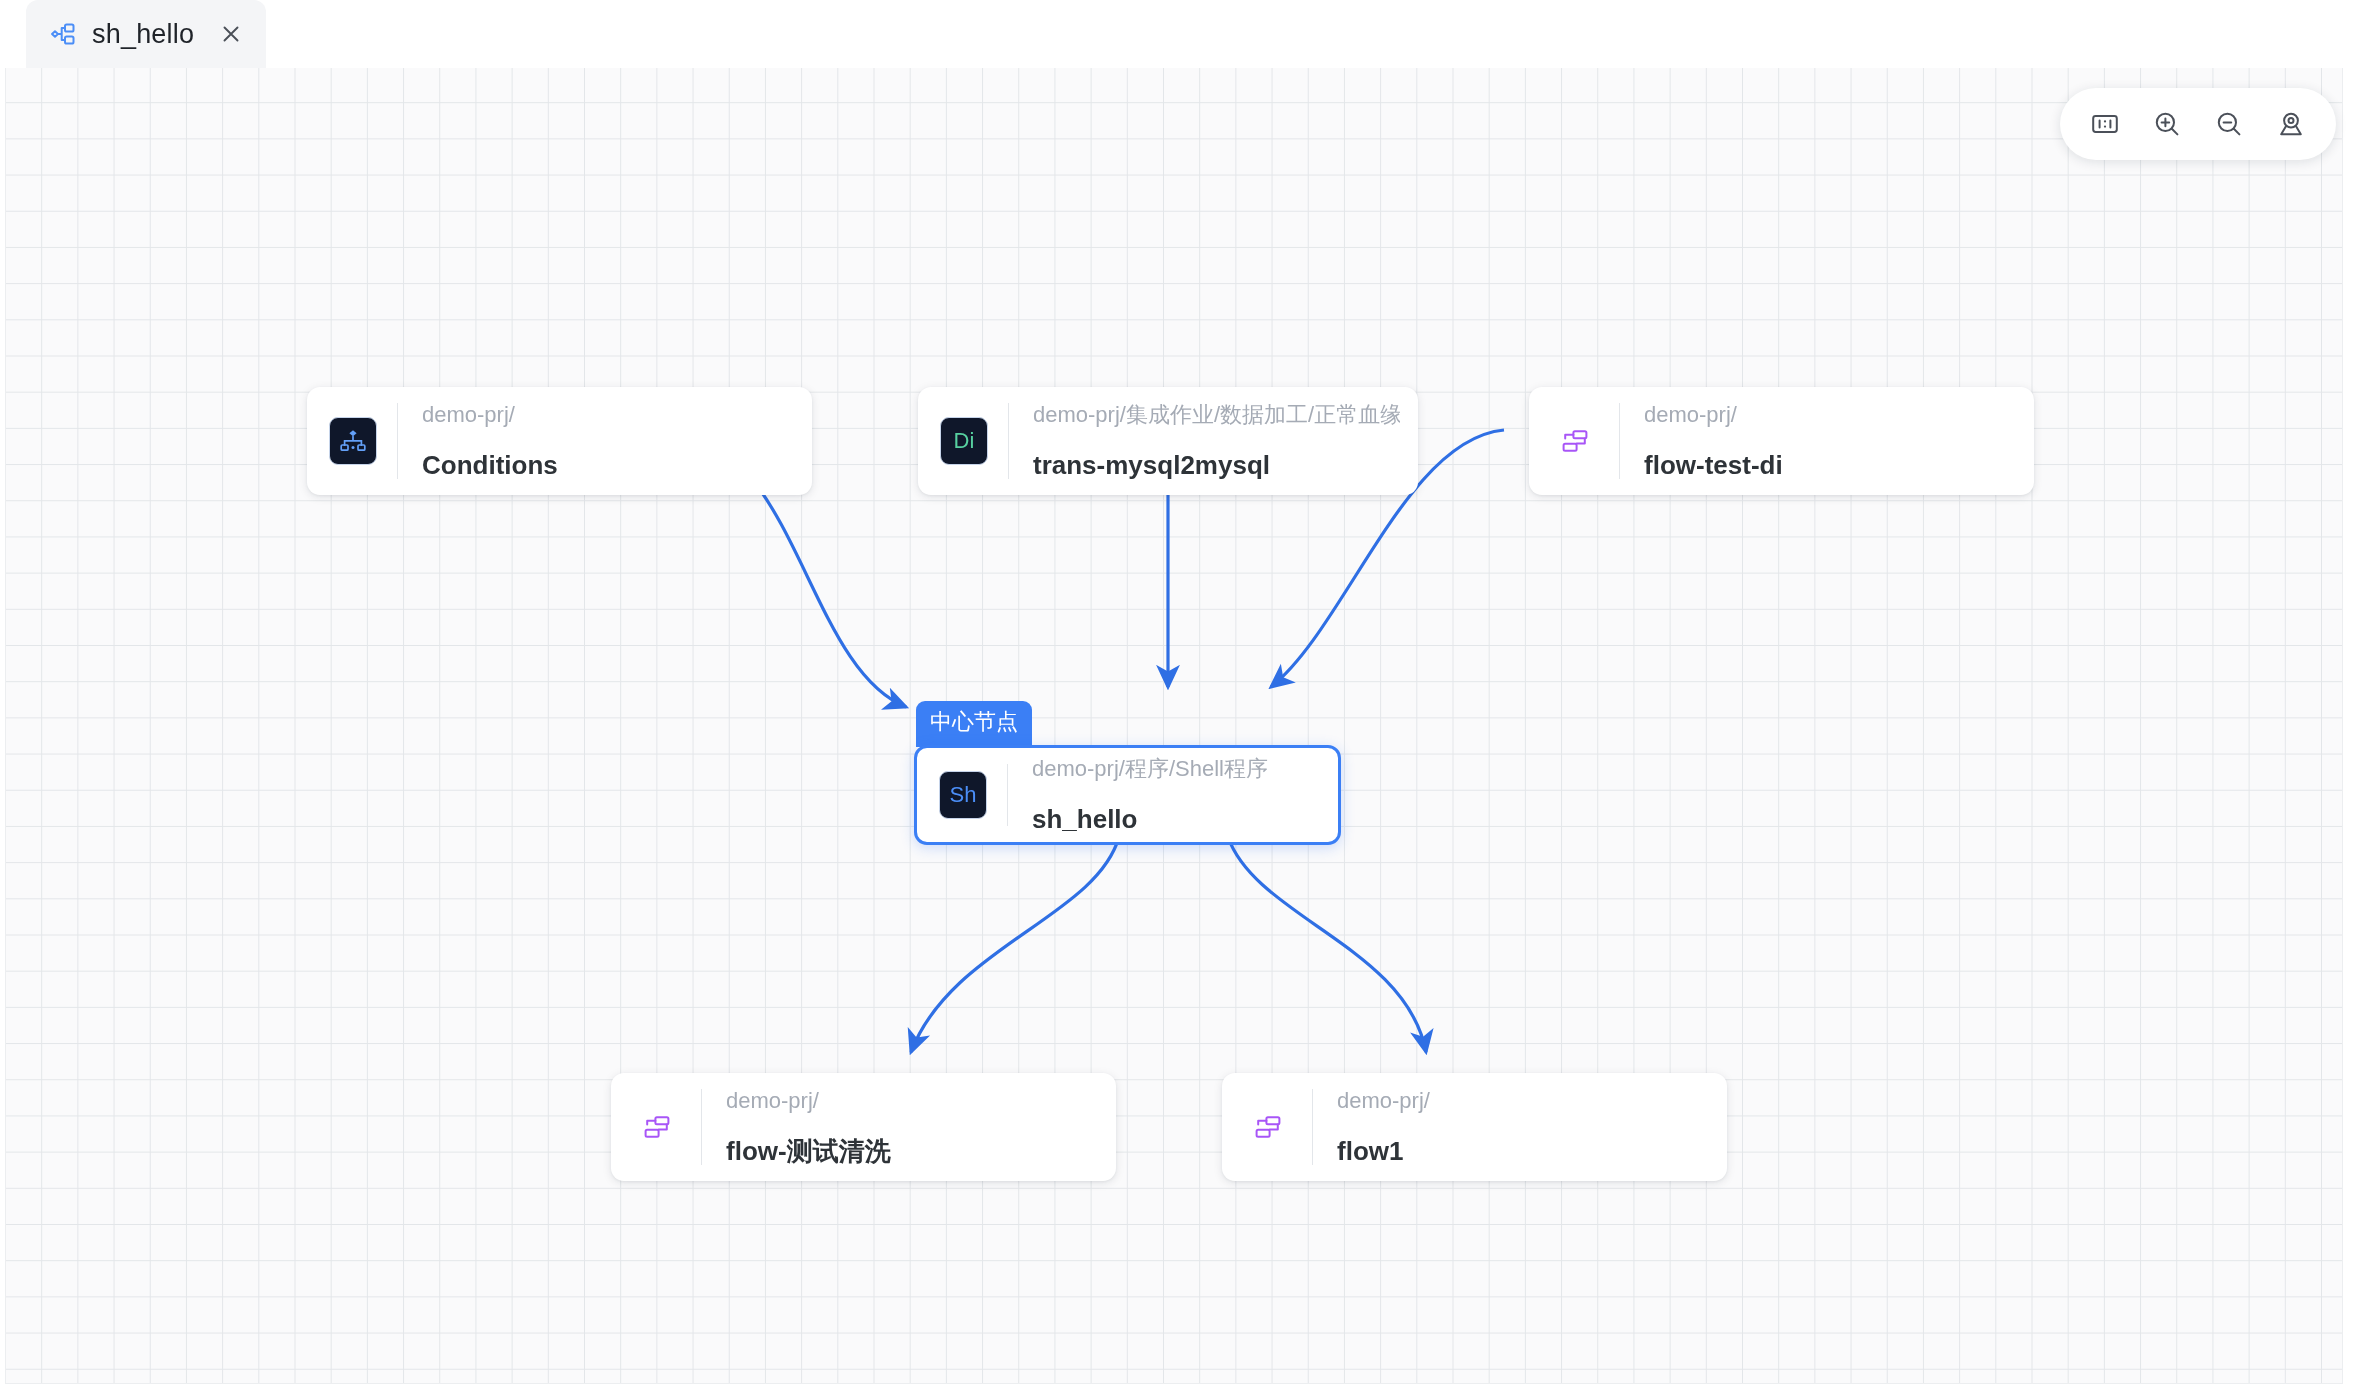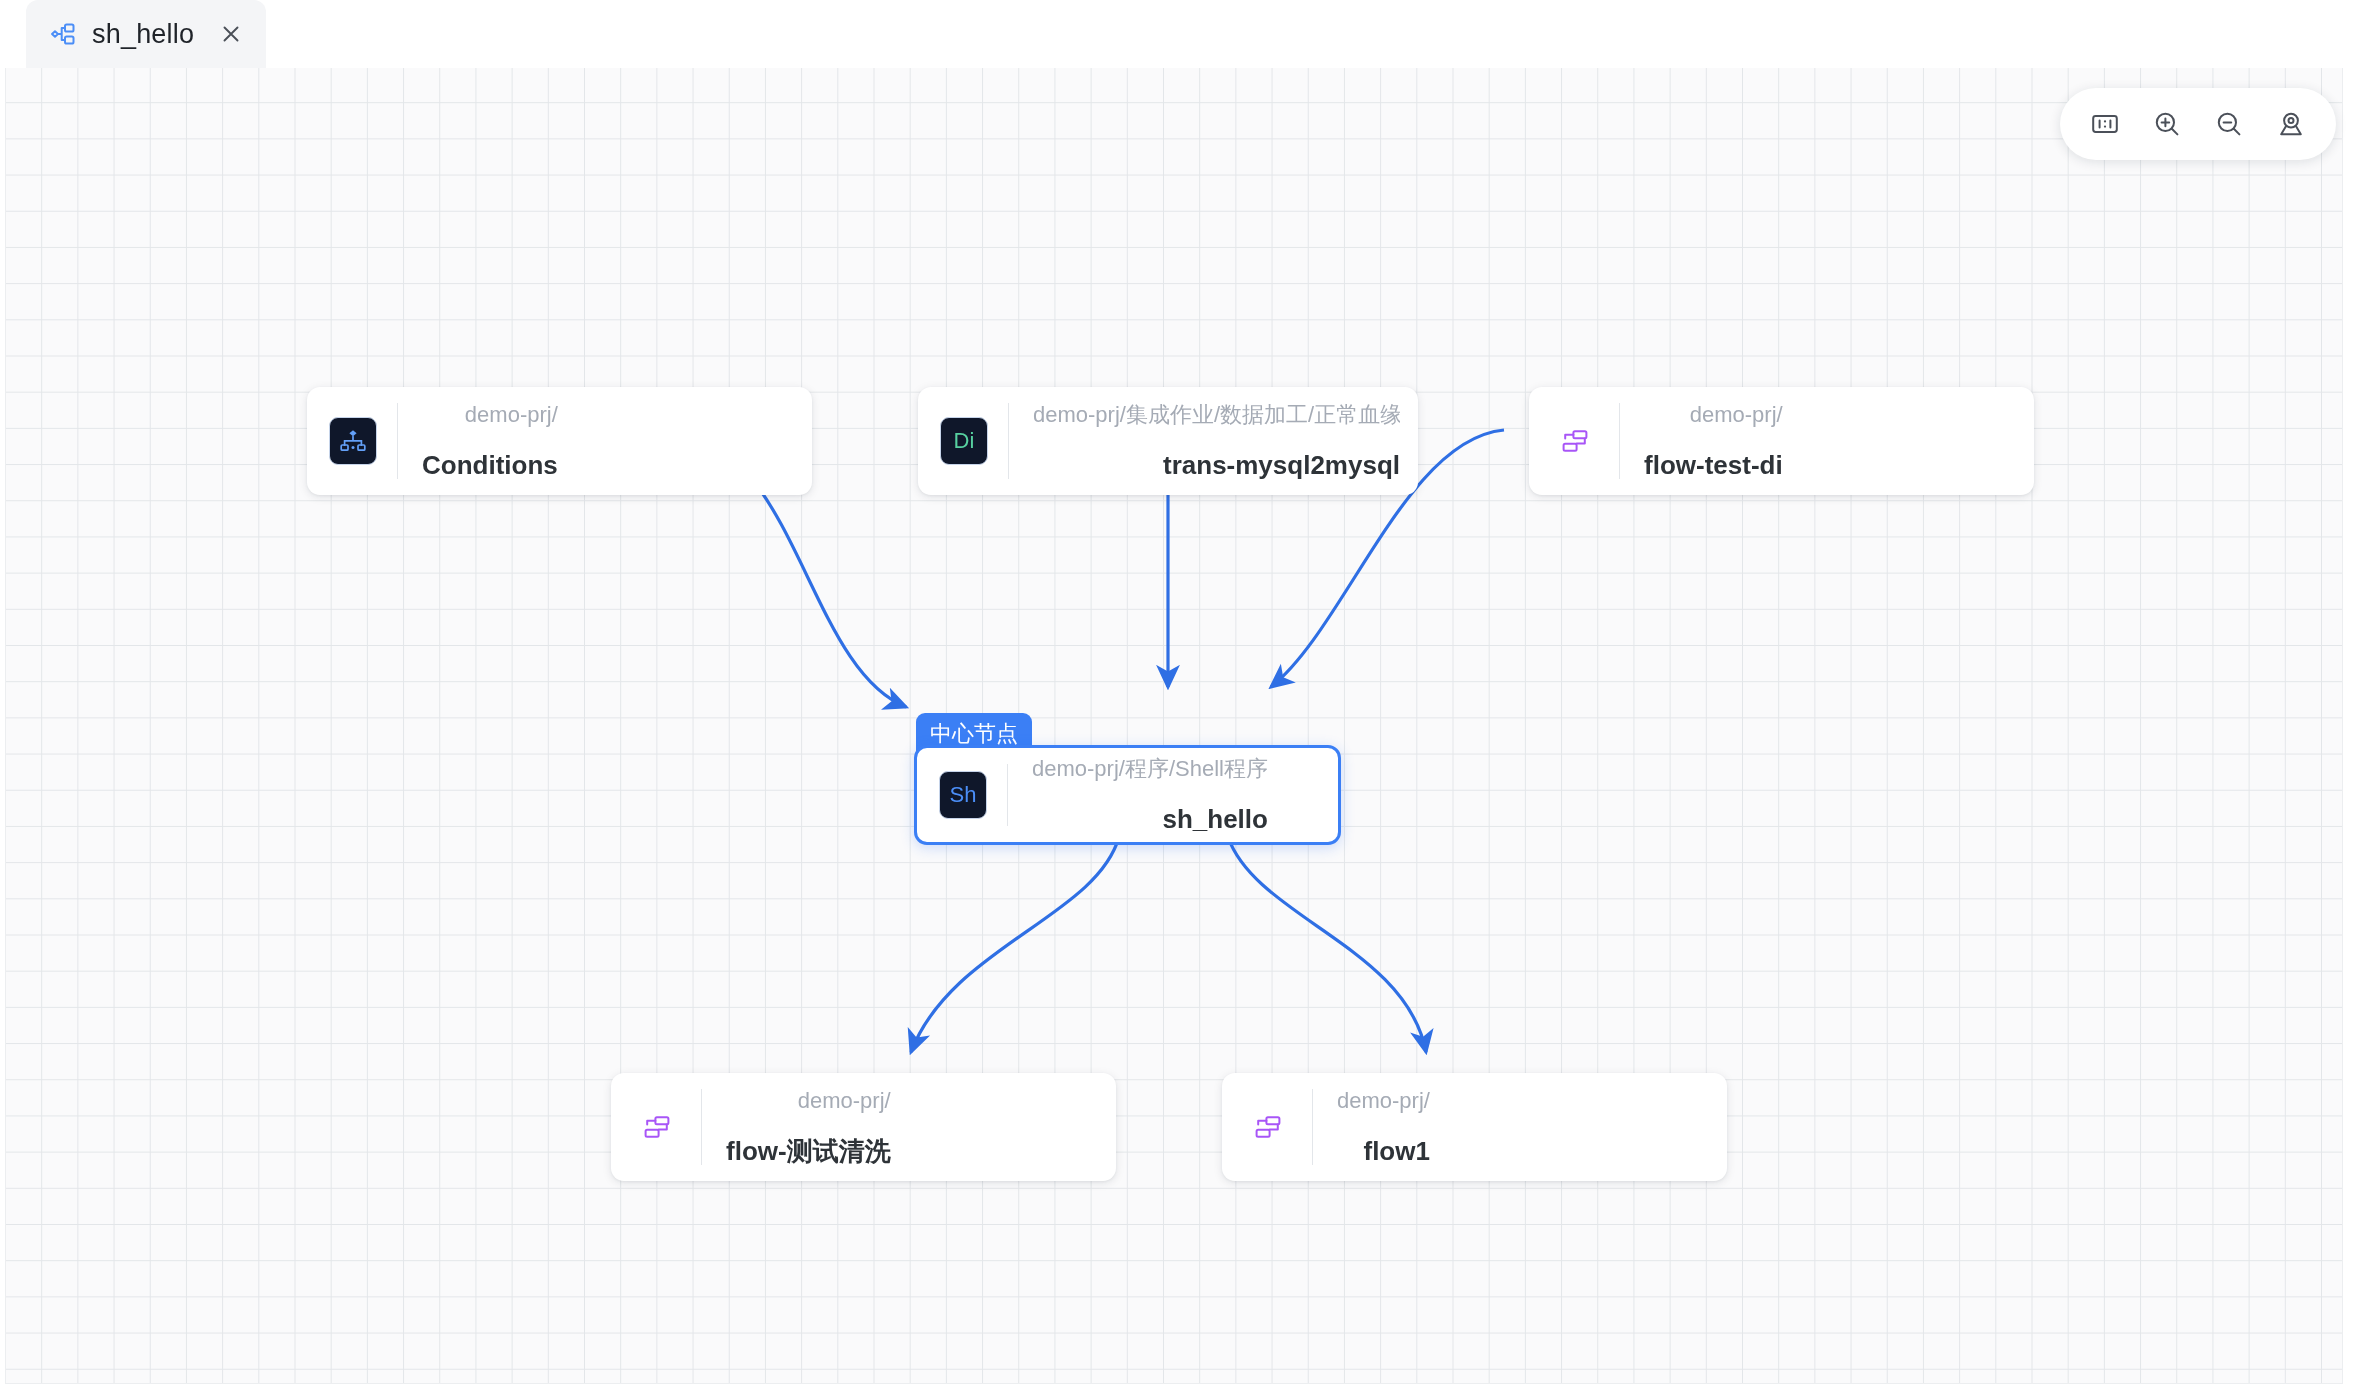--- a/index.html
+++ b/index.html
@@ -11,21 +11,20 @@
     background: #ffffff;
     font-family: "Liberation Sans", "DejaVu Sans", sans-serif;
     overflow: hidden;
   }
 
   #app {
     position: relative;
     width: 2378px;
     height: 1398px;
     background: #ffffff;
-    text-align: right;
   }
 
   
   .tabbar {
     position: absolute;
     left: 0; top: 0;
     width: 2378px;
     height: 68px;
     background: #ffffff;
     z-index: 40;
@@ -269,21 +268,21 @@
           <path d="M5.2 12.4V8.7h8.2M24.8 12.4v5.1h-8.2" stroke="#a855f7" stroke-width="2" stroke-linecap="round" stroke-linejoin="round"></path>
         </svg>
       </span>
       <span class="node-divider"></span>
       <span class="node-text">
         <span class="node-path">demo-prj/</span>
         <span class="node-title">flow-test-di</span>
       </span>
     </div>
 
-    <div class="center-tag" style="left:910px; top:634px;margin-top:12px;">中心节点</div>
+    <div class="center-tag" style="left:910px; top:634px;">中心节点</div>
 
     <div class="node center" style="left:908px; top:678px; width:427px; height:100px;">
       <span class="node-badge badge-sh">Sh</span>
       <span class="node-divider"></span>
       <span class="node-text">
         <span class="node-path">demo-prj/程序/Shell程序</span>
         <span class="node-title">sh_hello</span>
       </span>
     </div>
 

